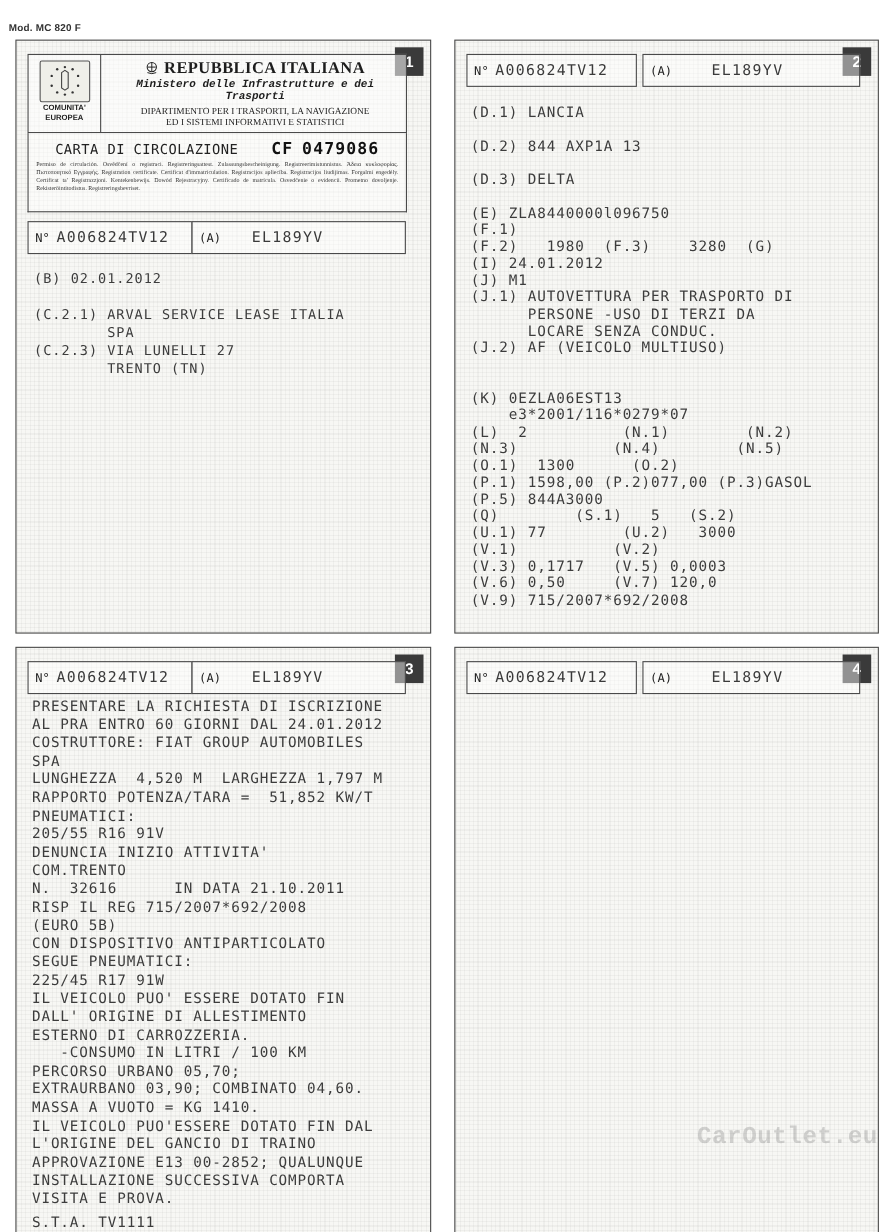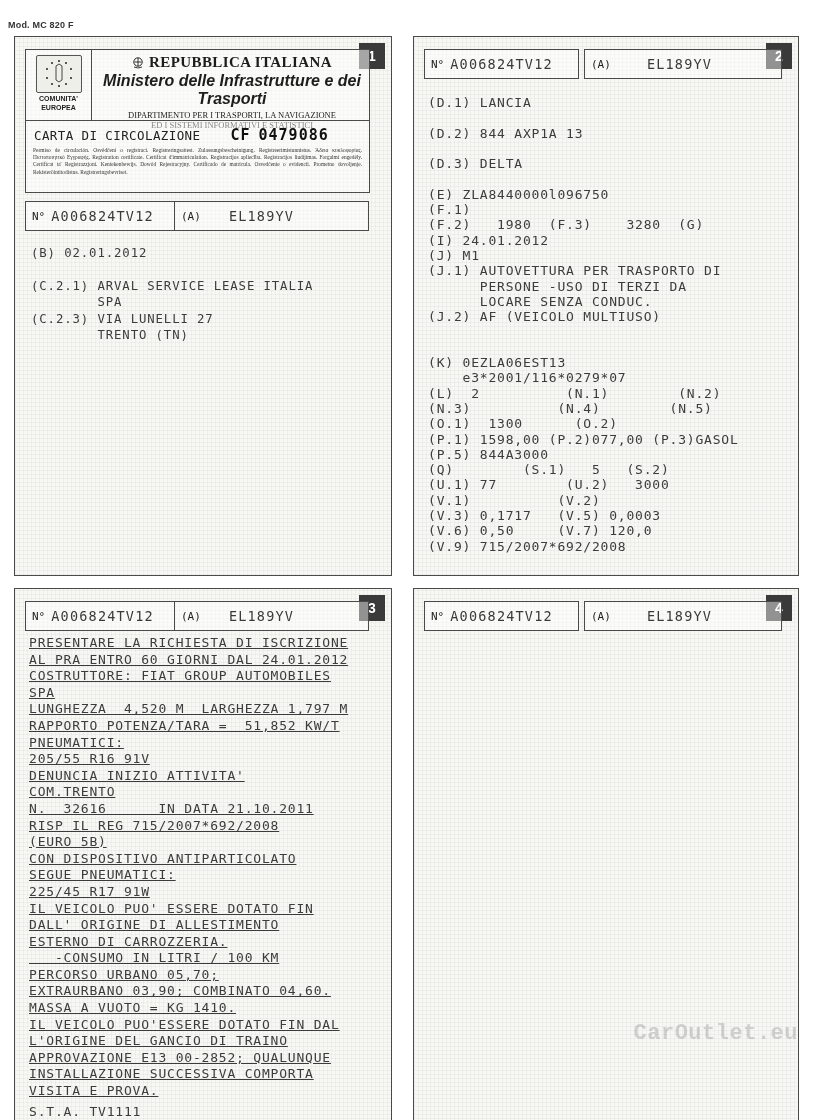--- a/index.html
+++ b/index.html
@@ -107,24 +107,24 @@
     letter-spacing: 0.4px;
     color: #1d1d1d;
   }
   .rep-crest {
     display: inline-block;
     width: 12px; height: 13px;
     margin-right: 5px;
     vertical-align: -2px;
   }
   .rep-sub1 {
-    font-family: Liberation Sans, sans-serif;
+    font-family: Liberation Mono, monospace;
     font-style: italic;
     font-weight: bold;
-    font-size: 16px;
+    font-size: 10px;
     margin-top: 1px;
     color: #1d1d1d;
   }
   .rep-sub2 {
     font-family: "Liberation Serif", serif;
     font-size: 8.5px;
     line-height: 10px;
     margin-top: 2px;
     color: #222;
   }
@@ -134,20 +134,21 @@
     width: 345px; height: 72px;
     border: 1px solid #4a4a4a;
     border-top: none;
     box-sizing: border-box;
     background: rgba(255,255,255,0.45);
   }
   .carta-row {
     display: flex;
     align-items: baseline;
     padding: 5px 8px 0 8px;
+    justify-content: center;
   }
   .carta-label {
     font-family: "DejaVu Sans Mono", monospace;
     font-size: 12.5px;
     letter-spacing: 0.4px;
     color: #222;
   }
   .cf-code {
     font-family: "DejaVu Sans Mono", monospace;
     font-size: 15px;
@@ -364,21 +365,21 @@
       <div class="nb" style="width:150px;">
         <span class="tag">N°</span>
         <span class="val">A006824TV12</span>
       </div>
       <div class="nb" style="width:195px; margin-left:-1px;">
         <span class="tag">(A)</span>
         <span class="val" style="margin-left:22px;">EL189YV</span>
       </div>
     </div>
 
-    <div class="mono-block mono-small" style="left:14px; top:46px; line-height:16.6px;text-decoration:underline;">PRESENTARE LA RICHIESTA DI ISCRIZIONE
+    <div class="mono-block mono-small" style="left:14px; top:46px; line-height:16.6px;">PRESENTARE LA RICHIESTA DI ISCRIZIONE
 AL PRA ENTRO 60 GIORNI DAL 24.01.2012
 COSTRUTTORE: FIAT GROUP AUTOMOBILES
 SPA
 LUNGHEZZA  4,520 M  LARGHEZZA 1,797 M
 RAPPORTO POTENZA/TARA =  51,852 KW/T
 PNEUMATICI:
 205/55 R16 91V
 DENUNCIA INIZIO ATTIVITA'
 COM.TRENTO
 N.  32616      IN DATA 21.10.2011

